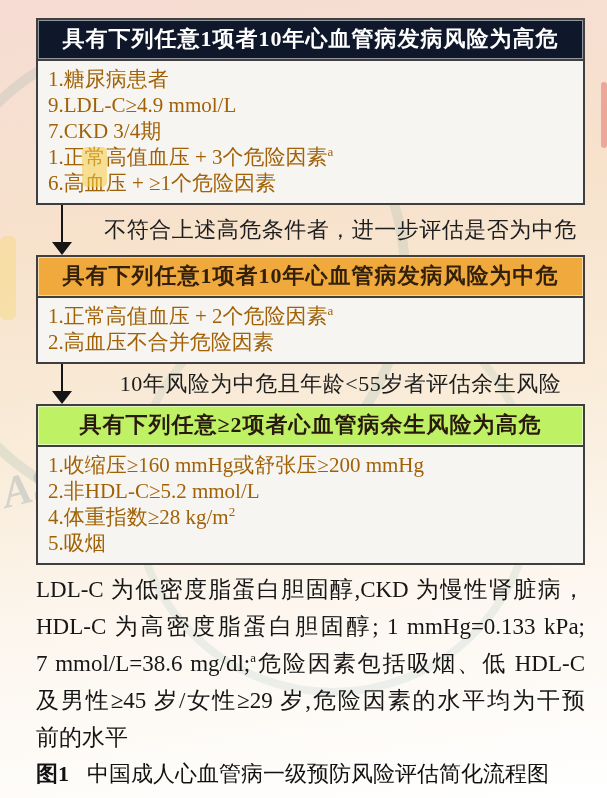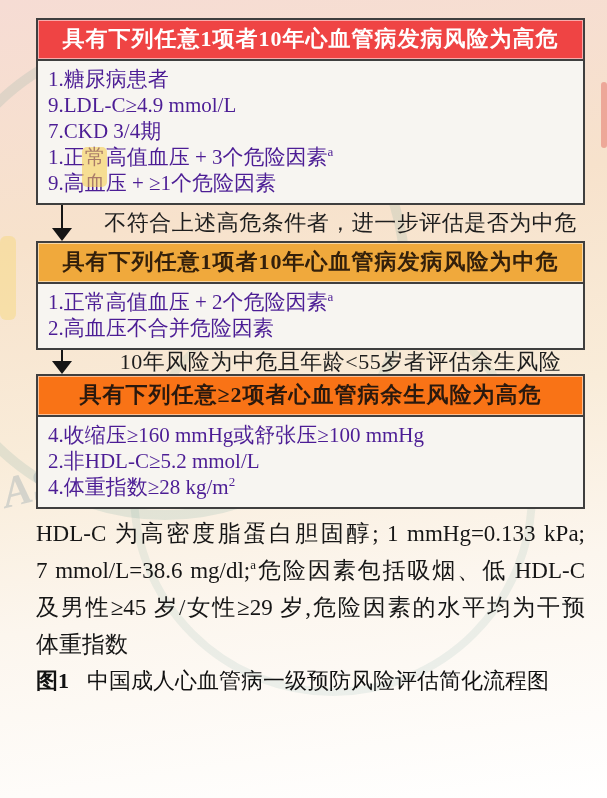--- a/index.html
+++ b/index.html
@@ -42,28 +42,28 @@
     letter-spacing: 1px;
     padding: 4px 2px 5px 2px;
     border-bottom: 2px solid #3f3f3f;
     box-shadow: inset 0 0 0 1px rgba(255,255,255,0.55);
   }
   .riskbox-body {
     padding: 5px 8px 7px 10px;
     font-size: 21px;
     font-weight: 500;
     line-height: 26px;
-    color: #4c1d95;
+    color: #a16207;
   }
   .riskbox-body .item sup, .footnote sup {
     font-size: 13px; line-height: 0;
   }
 
-  .connector { position: relative; height: 36px; }
-  .connector.short { height: 24px; text-align: right; }
+  .connector { position: relative; height: 50px; }
+  .connector.short { height: 40px; text-align: right; }
   .arrow-stem {
     position: absolute; left: 25px; top: 0;
     width: 2px; height: calc(100% - 13px);
     background: #151515;
   }
   .arrow-head {
     position: absolute; left: 16px; bottom: 0;
     width: 0; height: 0;
     border-left: 10px solid transparent;
     border-right: 10px solid transparent;
@@ -93,27 +93,27 @@
     <div class="wm-c2"></div>
     <div class="wm-as">AS</div>
     <div class="wm-y2"></div>
     <div class="wm-r1"></div>
   </div>
   <div class="wm-y1"></div>
 
   <div class="content">
 
     <div class="riskbox">
-      <div class="riskbox-header" style="background-color: #ef4444; color: rgb(255, 255, 255);">具有下列任意1项者10年心血管病发病风险为高危</div>
+      <div class="riskbox-header" style="background-color: #0f172a; color: rgb(255, 255, 255);">具有下列任意1项者10年心血管病发病风险为高危</div>
       <div class="riskbox-body">
         <div class="item"><span>1.糖尿病患者</span><sup></sup></div>
         <div class="item"><span>9.LDL-C≥4.9 mmol/L</span><sup></sup></div>
         <div class="item"><span>7.CKD 3/4期</span><sup></sup></div>
         <div class="item"><span>1.正常高值血压 + 3个危险因素</span><sup>a</sup></div>
-        <div class="item"><span>9.高血压 + ≥1个危险因素</span><sup></sup></div>
+        <div class="item"><span>6.高血压 + ≥1个危险因素</span><sup></sup></div>
       </div>
     </div>
 
     <div class="connector">
       <div class="arrow-stem"></div>
       <div class="arrow-head"></div>
       <div class="connector-label">不符合上述高危条件者，进一步评估是否为中危</div>
     </div>
 
     <div class="riskbox">
@@ -124,33 +124,35 @@
       </div>
     </div>
 
     <div class="connector short">
       <div class="arrow-stem"></div>
       <div class="arrow-head"></div>
       <div class="connector-label">10年风险为中危且年龄&lt;55岁者评估余生风险</div>
     </div>
 
     <div class="riskbox">
-      <div class="riskbox-header" style="background-color: #f97316; color: rgb(42, 25, 14);">具有下列任意≥2项者心血管病余生风险为高危</div>
+      <div class="riskbox-header" style="background-color: #bef264; color: rgb(42, 25, 14);">具有下列任意≥2项者心血管病余生风险为高危</div>
       <div class="riskbox-body">
-        <div class="item"><span>4.收缩压≥160 mmHg或舒张压≥100 mmHg</span><sup></sup></div>
+        <div class="item"><span>1.收缩压≥160 mmHg或舒张压≥200 mmHg</span><sup></sup></div>
         <div class="item"><span>2.非HDL-C≥5.2 mmol/L</span><sup></sup></div>
         <div class="item"><span>4.体重指数≥28 kg/m</span><sup>2</sup></div>
+        <div class="item"><span>5.吸烟</span><sup></sup></div>
       </div>
     </div>
 
     <div class="footnote">
+      <div class="fn-line"><span>LDL-C 为低密度脂蛋白胆固醇,CKD 为慢性肾脏病，</span><sup></sup><span></span></div>
       <div class="fn-line"><span>HDL-C 为高密度脂蛋白胆固醇; 1 mmHg=0.133 kPa;</span><sup></sup><span></span></div>
       <div class="fn-line"><span>7 mmol/L=38.6 mg/dl;</span><sup>a</sup><span>危险因素包括吸烟、低 HDL-C</span></div>
       <div class="fn-line"><span>及男性≥45 岁/女性≥29 岁,危险因素的水平均为干预</span><sup></sup><span></span></div>
-      <div class="fn-line"><span>体重指数</span><sup></sup><span></span></div>
+      <div class="fn-line"><span>前的水平</span><sup></sup><span></span></div>
     </div>
 
     <div class="caption">
       <span class="caption-label">图1</span>
       <span class="caption-text">中国成人心血管病一级预防风险评估简化流程图</span>
     </div>
 
   </div>
 </div>
 

